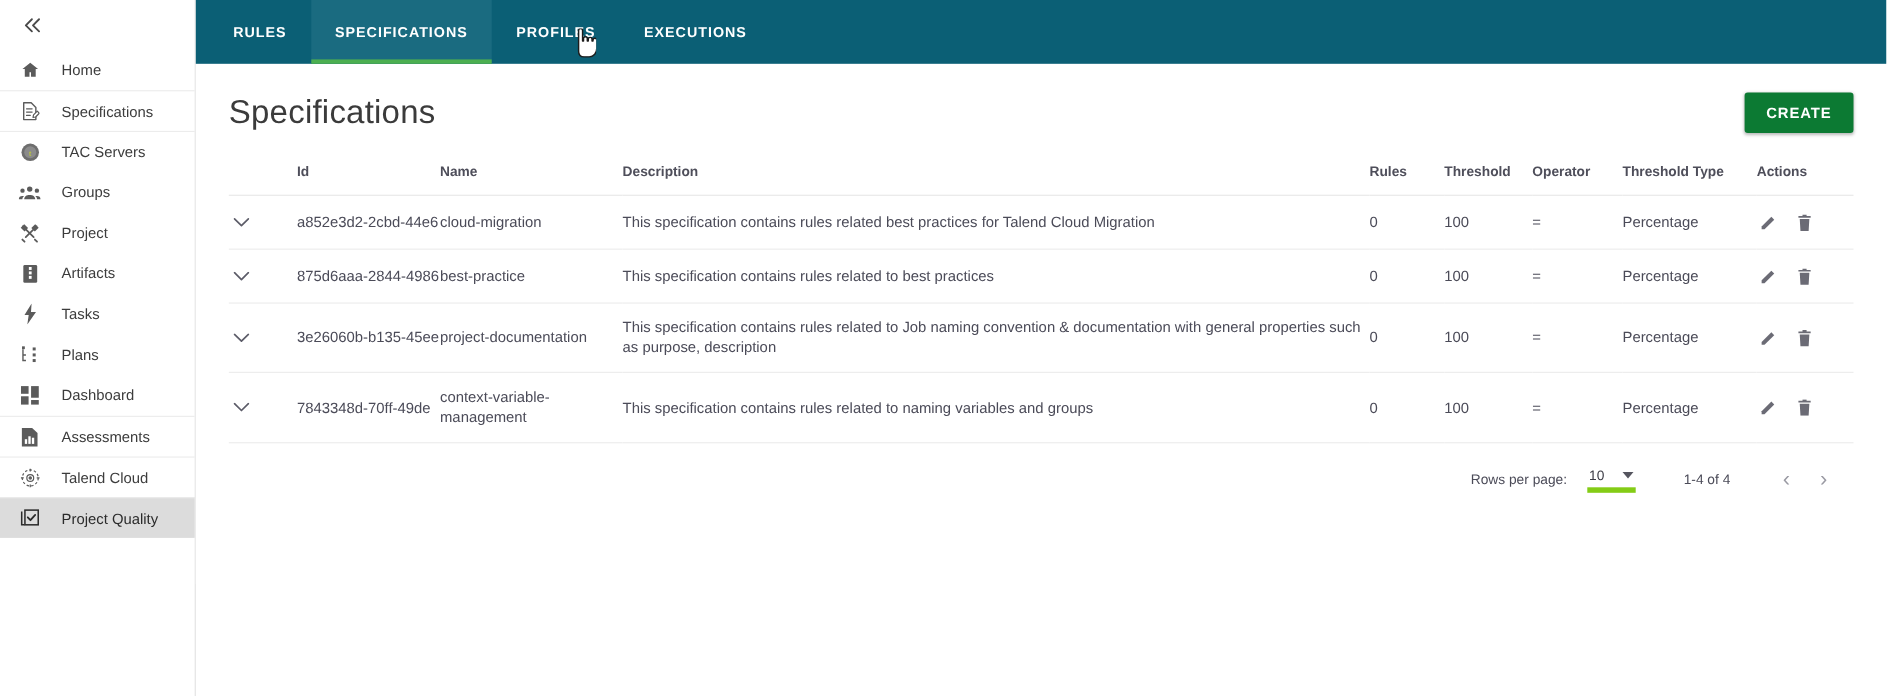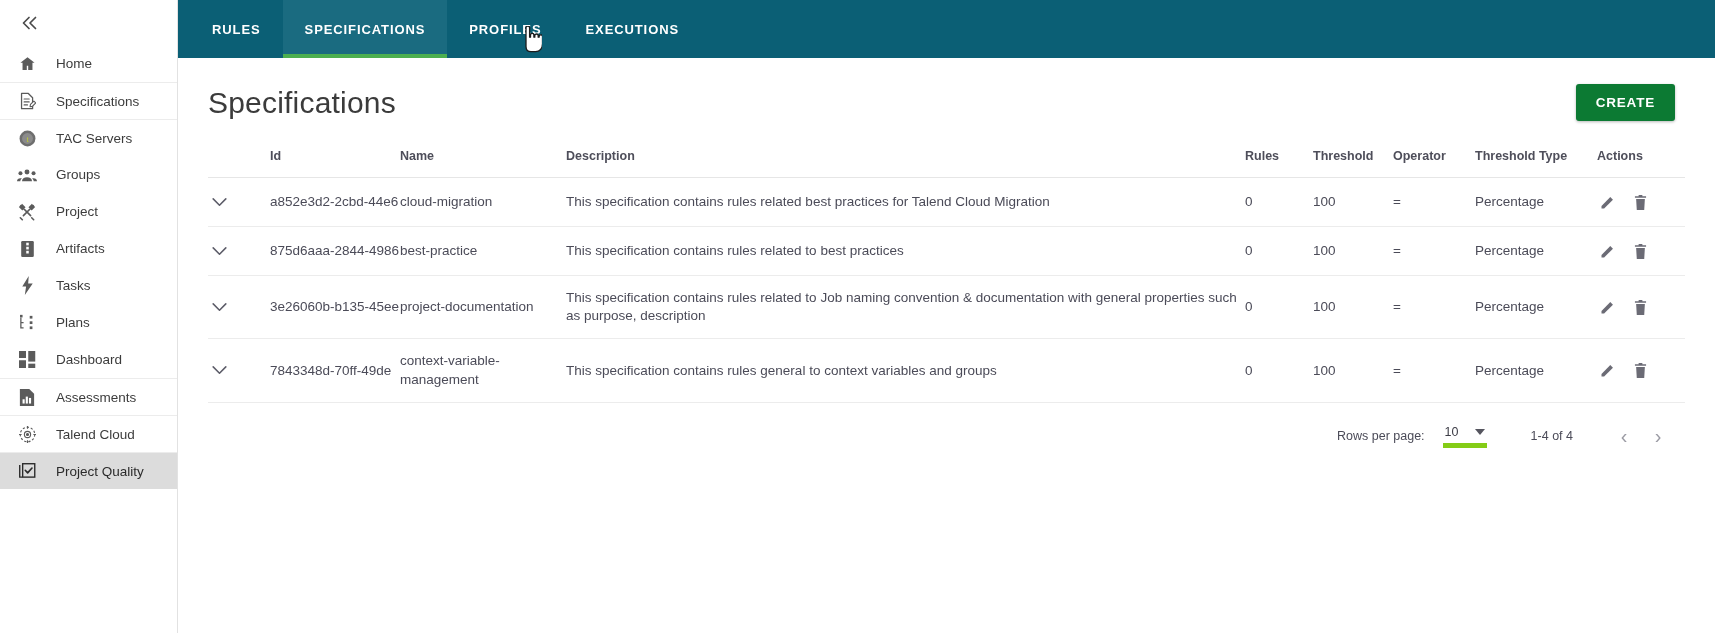--- a/index.html
+++ b/index.html
@@ -119,21 +119,20 @@
     color: #ffffff;
     border: none;
     border-radius: 3px;
     font-size: 13.5px;
     font-weight: bold;
     letter-spacing: 0.8px;
     padding: 11px 20px;
     cursor: pointer;
     box-shadow: 0 1px 3px rgba(0,0,0,0.28);
     font-family: "Liberation Sans", sans-serif;
-    margin-right: 10px;
   }
 
   
   table.spec-table {
     width: 100%;
     border-collapse: collapse;
     margin-top: 18px;
     table-layout: fixed;
   }
   table.spec-table th {
@@ -522,21 +521,21 @@
           <tr>
             <td>
               <span class="expander">
                 <svg width="15" height="9" viewBox="0 0 16 10" fill="none">
                     <path d="M1 1l7 7 7-7" stroke="#5c5c68" stroke-width="1.7" stroke-linecap="round" stroke-linejoin="round"></path>
                   </svg>
               </span>
             </td>
             <td class="cell-id">7843348d-70ff-49de</td>
             <td class="cell-name">context-variable-management</td>
-            <td>This specification contains rules general to context variables and groups</td>
+            <td>This specification contains rules related to naming variables and groups</td>
             <td>0</td>
             <td>100</td>
             <td>=</td>
             <td>Percentage</td>
             <td class="actions-cell">
               <span class="act-icon">
                 <svg width="15" height="15" viewBox="0 0 16 16" fill="none">
                     <path d="M1.6 11.6L11 2.2l2.8 2.8-9.4 9.4H1.6z" fill="#6b6b75"></path>
                   </svg>
               </span>

